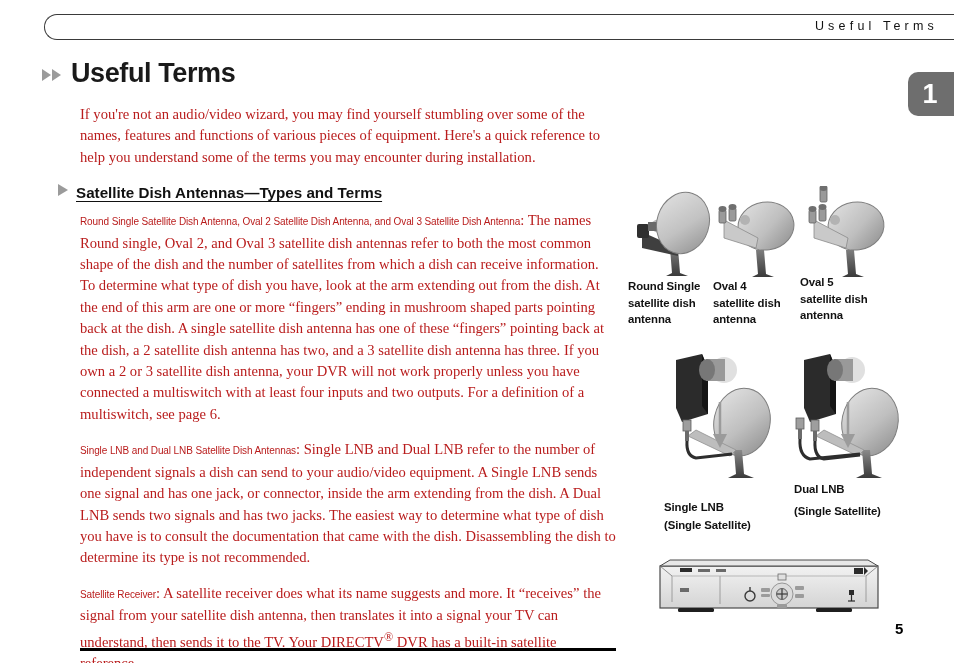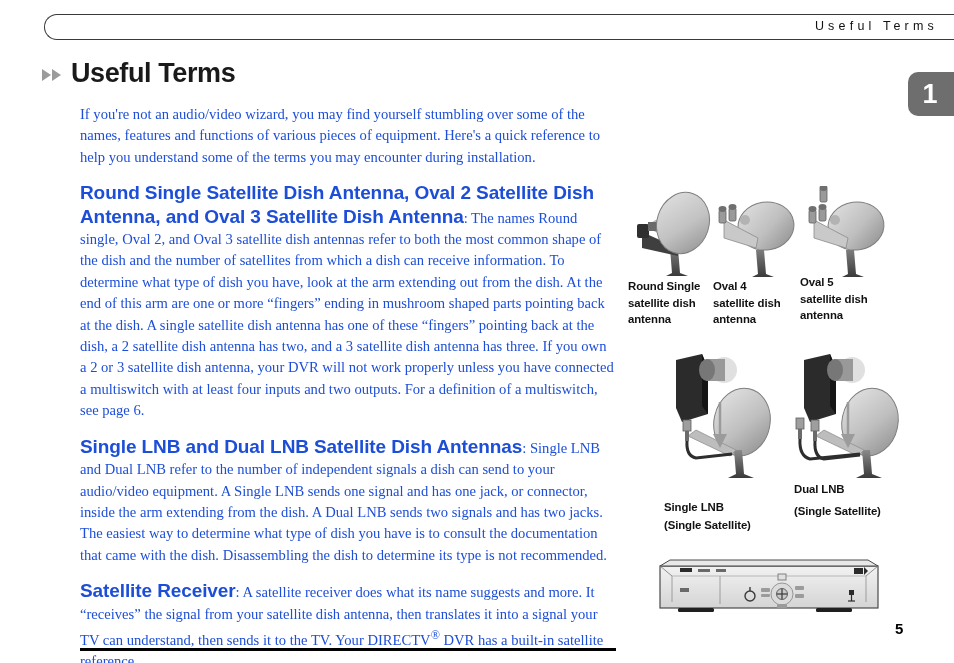--- a/index.html
+++ b/index.html
@@ -98,28 +98,28 @@
   #left-column {
     position: absolute;
     left: 80px;
     top: 104px;
     width: 536px;
   }
   .body-para {
     font-family: "Liberation Serif", serif;
     font-size: 14.6px;
     line-height: 21.4px;
-    color: #1d4ed8;
+    color: #b91c1c;
     margin: 0 0 14px 0;
     text-align: left;
   }
   .body-para b, .run-in {
     font-family: "Liberation Sans", sans-serif;
-    font-weight: bold;
-    font-size: 19px;
+    font-weight: normal;
+    font-size: 10px;
     letter-spacing: -0.1px;
   }
 
   
   #subheading-row {
     display: flex;
     align-items: baseline;
     margin: 16px 0 9px -22px;
   }
   #subheading-tri {
@@ -199,20 +199,24 @@
   <span class="dbl-arrow">
     <span class="tri"></span><span class="tri"></span>
   </span>
   <span id="page-title">Useful Terms</span>
 </div>
 
 <div id="left-column">
 
   <p class="body-para">If you're not an audio/video wizard, you may find yourself stumbling over some of the names, features and functions of various pieces of equipment. Here's a quick reference to help you understand some of the terms you may encounter during installation.</p>
 
+  <div id="subheading-row">
+    <span id="subheading-tri"></span>
+    <span id="subheading-text">Satellite Dish Antennas—Types and Terms</span>
+  </div>
 
   <p class="body-para">
     <span class="run-in">Round Single Satellite Dish Antenna, Oval 2 Satellite Dish Antenna, and Oval 3 Satellite Dish Antenna</span><span>: The names Round single, Oval 2, and Oval 3 satellite dish antennas refer to both the most common shape of the dish and the number of satellites from which a dish can receive information. To determine what type of dish you have, look at the arm extending out from the dish. At the end of this arm are one or more “fingers” ending in mushroom shaped parts pointing back at the dish. A single satellite dish antenna has one of these “fingers” pointing back at the dish, a 2 satellite dish antenna has two, and a 3 satellite dish antenna has three. If you own a 2 or 3 satellite dish antenna, your DVR will not work properly unless you have connected a multiswitch with at least four inputs and two outputs. For a definition of a multiswitch, see page 6.</span>
   </p>
 
   <p class="body-para">
     <span class="run-in">Single LNB and Dual LNB Satellite Dish Antennas</span><span>: Single LNB and Dual LNB refer to the number of independent signals a dish can send to your audio/video equipment. A Single LNB sends one signal and has one jack, or connector, inside the arm extending from the dish. A Dual LNB sends two signals and has two jacks. The easiest way to determine what type of dish you have is to consult the documentation that came with the dish. Disassembling the dish to determine its type is not recommended.</span>
   </p>
 
   <p class="body-para">

